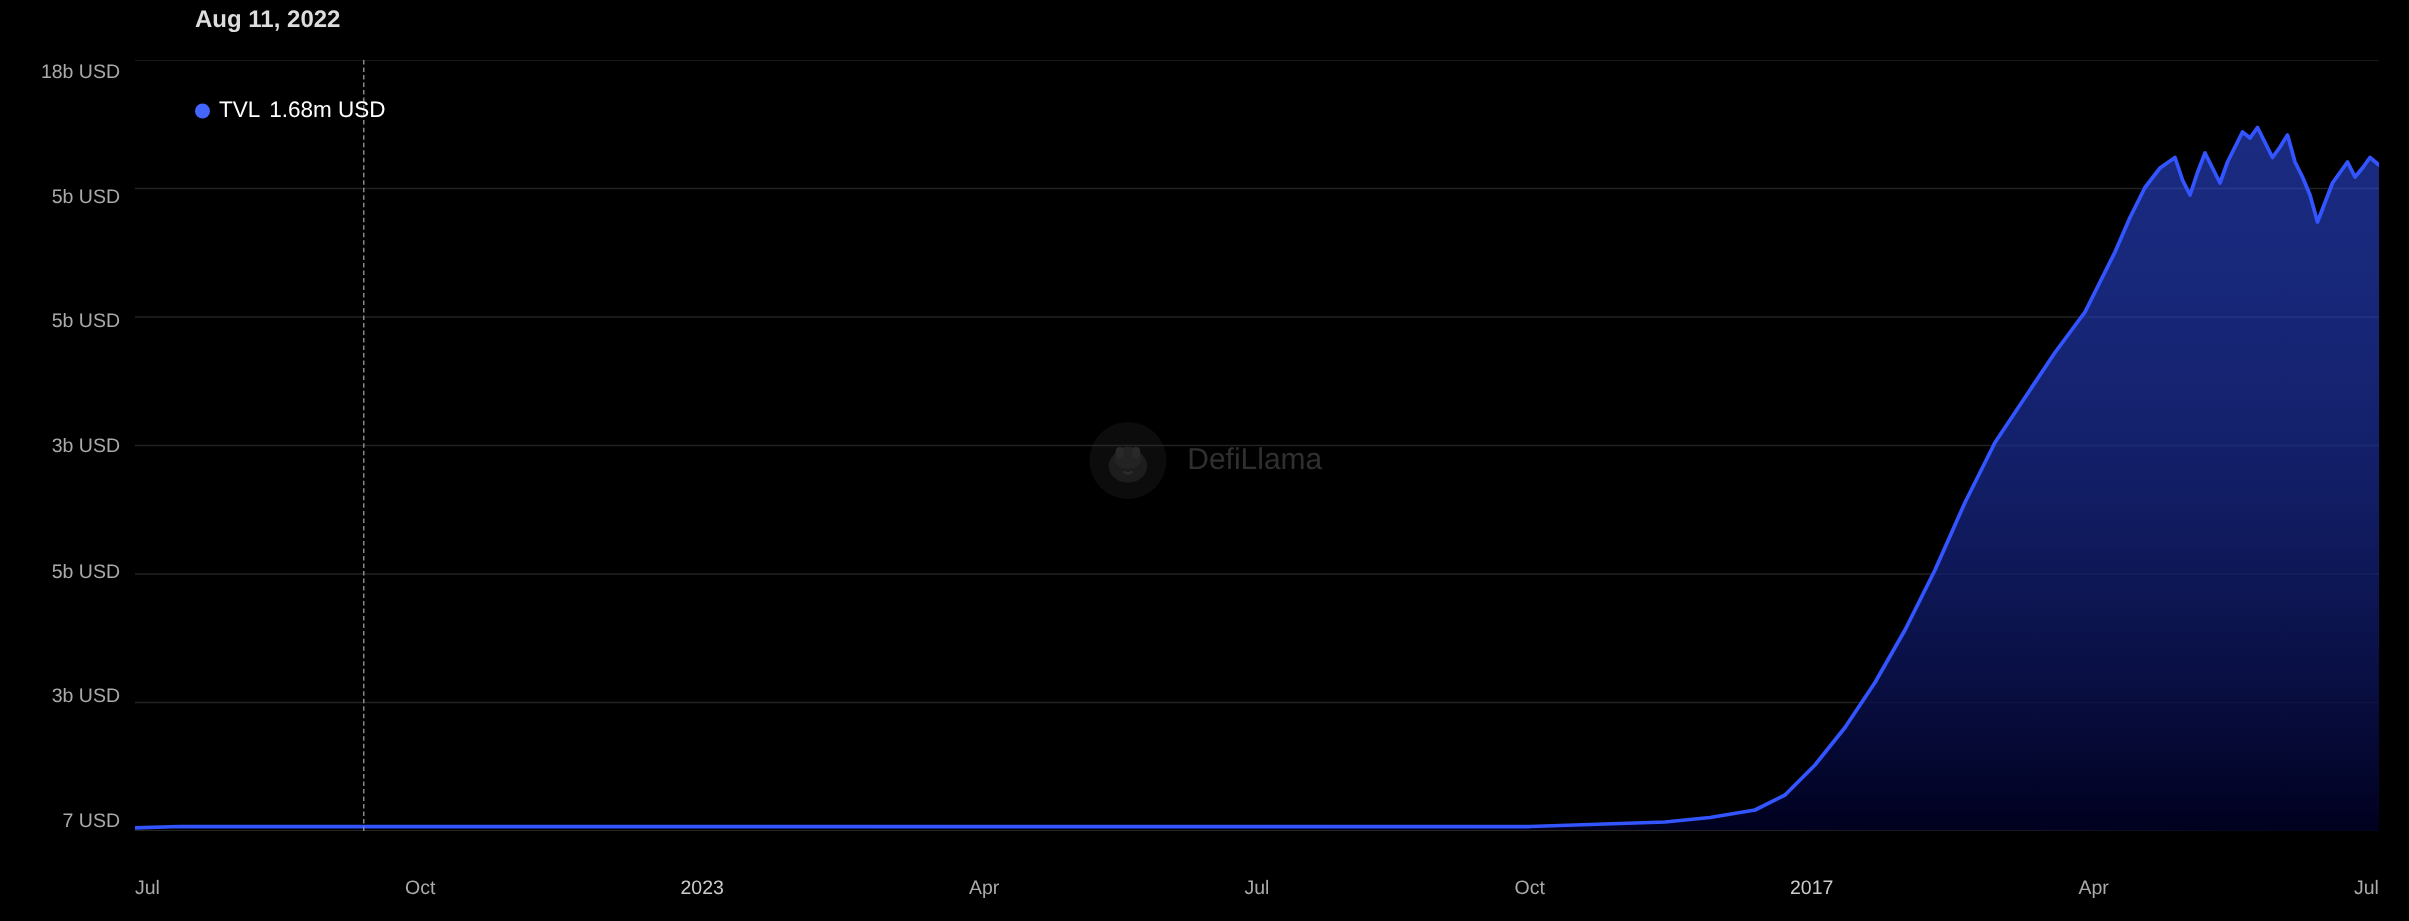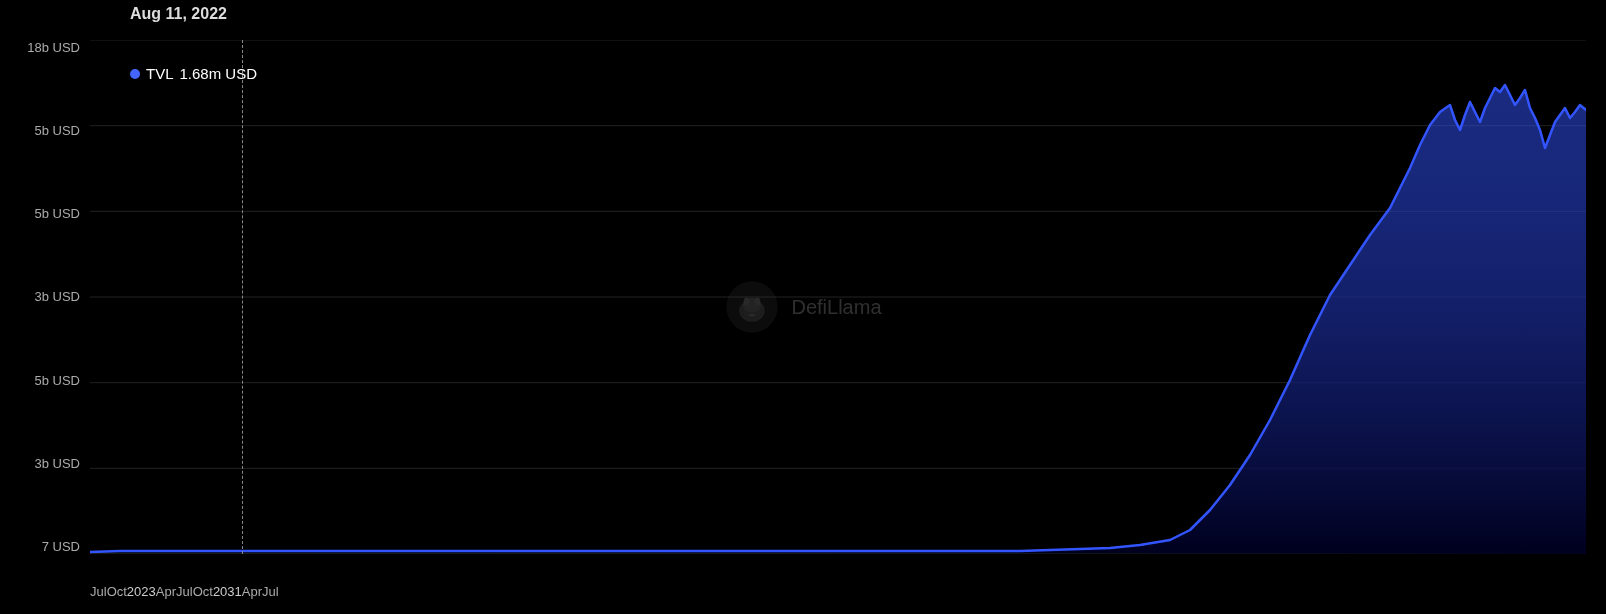--- a/index.html
+++ b/index.html
@@ -39,20 +39,21 @@
       color: #aaa;
       font-size: 13px;
       white-space: nowrap;
     }
     .x-axis {
       position: absolute;
       left: 90px;
       right: 20px;
       bottom: 15px;
       display: flex;
+      justify-content: space-between;
       align-items: center;
     }
     .x-label {
       color: #aaa;
       font-size: 13px;
     }
     .x-label.bold {
       font-weight: normal;
       color: #ccc;
     }
@@ -225,18 +226,18 @@
     <span class="watermark-text">DefiLlama</span>
   </div>
 
   <div class="x-axis">
     <span class="x-label">Jul</span>
     <span class="x-label">Oct</span>
     <span class="x-label bold">2023</span>
     <span class="x-label">Apr</span>
     <span class="x-label">Jul</span>
     <span class="x-label">Oct</span>
-    <span class="x-label bold">2031</span>
+    <span class="x-label bold">2017</span>
     <span class="x-label">Apr</span>
     <span class="x-label">Jul</span>
   </div>
 
 </div>
 
 </body></html>

